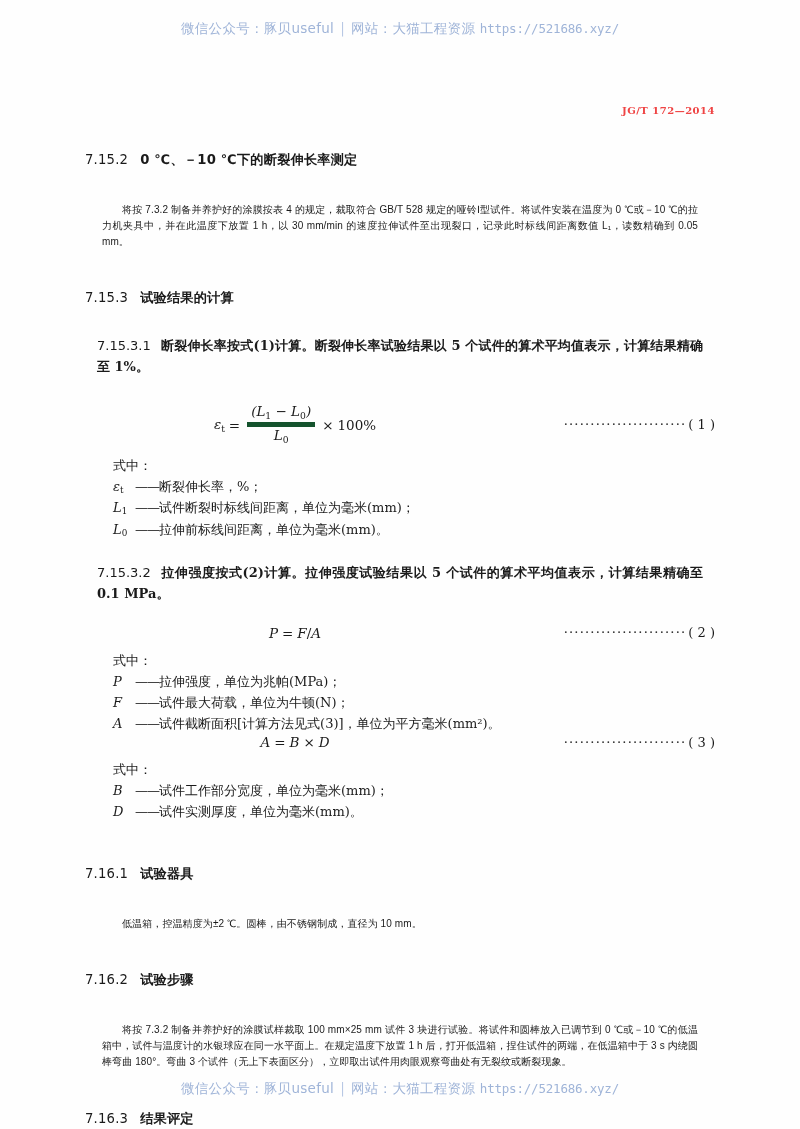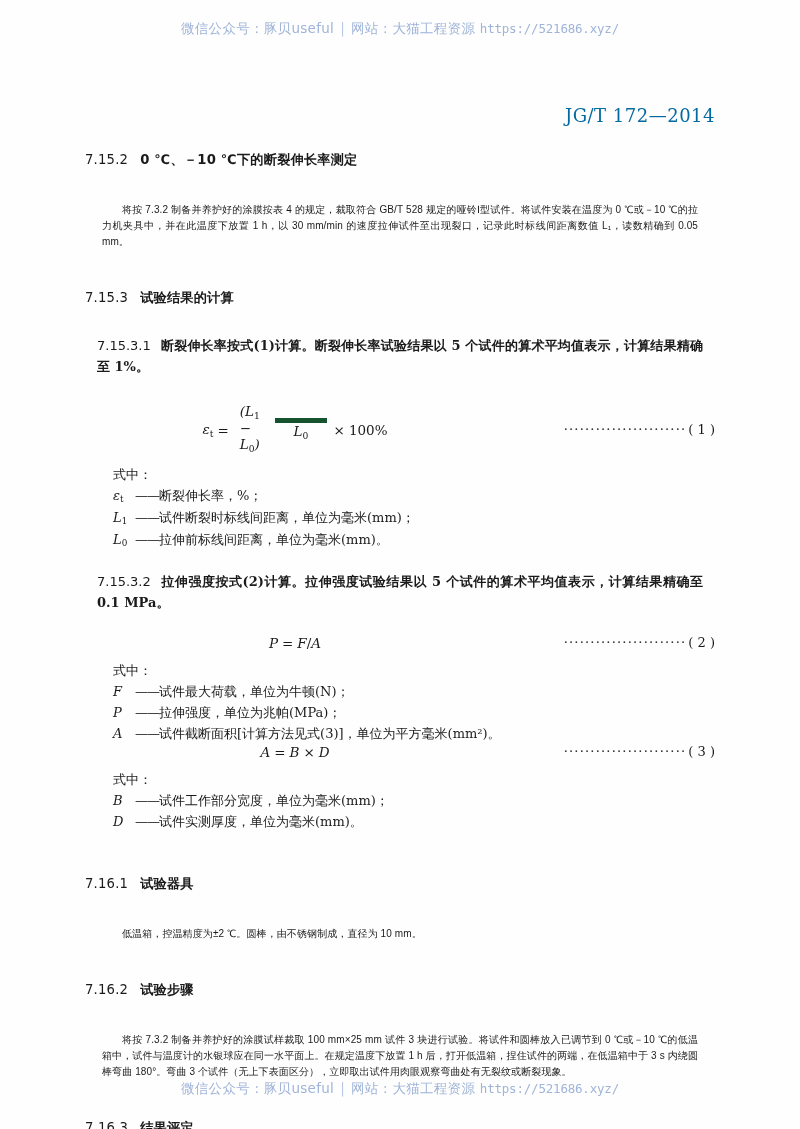--- a/index.html
+++ b/index.html
@@ -41,24 +41,24 @@
   }
 
   
   .doc-header {
     position: absolute;
     top: 105px;
     left: 85px;
     width: 630px;
     text-align: right;
     font-family: "DejaVu Serif", "Liberation Serif", serif;
-    font-size: 18px;
-    font-weight: normal;
+    font-size: 10px;
+    font-weight: bold;
     letter-spacing: 0.5px;
-    color: #0369a1;
+    color: #ef4444;
   }
 
   
   .body {
     position: absolute;
     top: 150px;
     left: 85px;
     width: 630px;
   }
 
@@ -134,20 +134,21 @@
 
   .math { font-style: italic; }
   .math-up { font-style: normal; }
   sub {
     font-size: 0.68em;
     vertical-align: -0.28em;
     font-style: normal;
   }
   .frac {
     display: inline-flex;
+    flex-direction: column;
     align-items: center;
     vertical-align: middle;
     margin: 0 3px;
   }
   .frac .numer {
     padding: 0 4px 1px 4px;
     line-height: 1.15;
   }
   .frac .denom {
     border-top: 5px solid #14532d;
@@ -264,24 +265,24 @@
         <span class="dots">·······················</span>
           <span class="eqno">( 2 )</span>
       </div>
     </div>
 
     <div class="gap-s"></div>
 
     <div class="where">
       <span class="lead">式中：</span>
       <span class="defline">
+        <span class="sym"><span class="math">P</span></span><span class="dash">——</span><span class="defbold">拉伸强度，单位为兆帕(MPa)；</span>
+      </span>
+      <span class="defline">
         <span class="sym"><span class="math">F</span></span><span class="dash">——</span><span class="defbold">试件最大荷载，单位为牛顿(N)；</span>
-      </span>
-      <span class="defline">
-        <span class="sym"><span class="math">P</span></span><span class="dash">——</span><span class="defbold">拉伸强度，单位为兆帕(MPa)；</span>
       </span>
       <span class="defline">
         <span class="sym"><span class="math">A</span></span><span class="dash">——</span><span class="defbold">试件截断面积[计算方法见式(3)]，单位为平方毫米(mm²)。</span>
       </span>
     </div>
 
     <div class="formula-row">
       <div class="formula-body">
         <span class="math">A</span>
           <span class="op">=</span>

